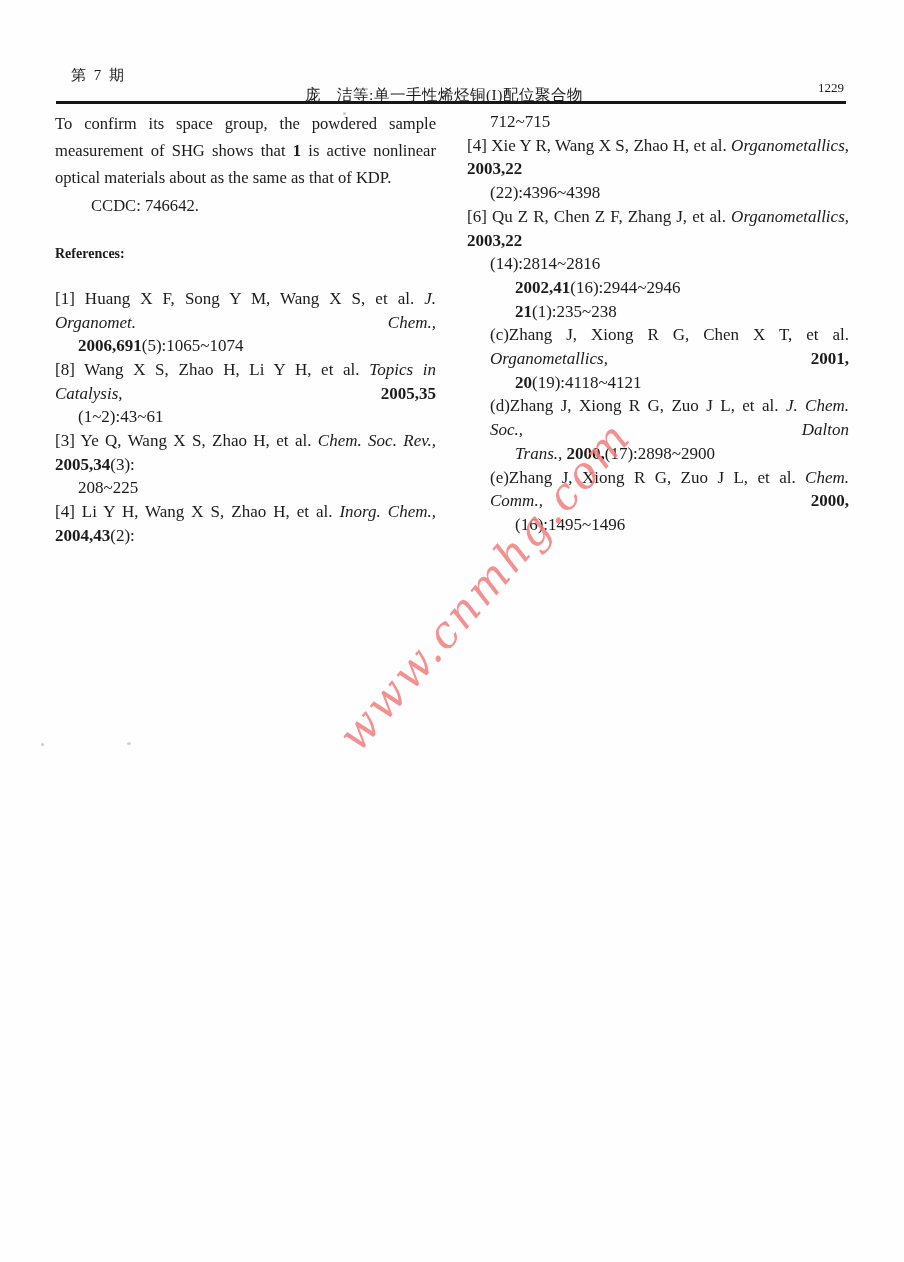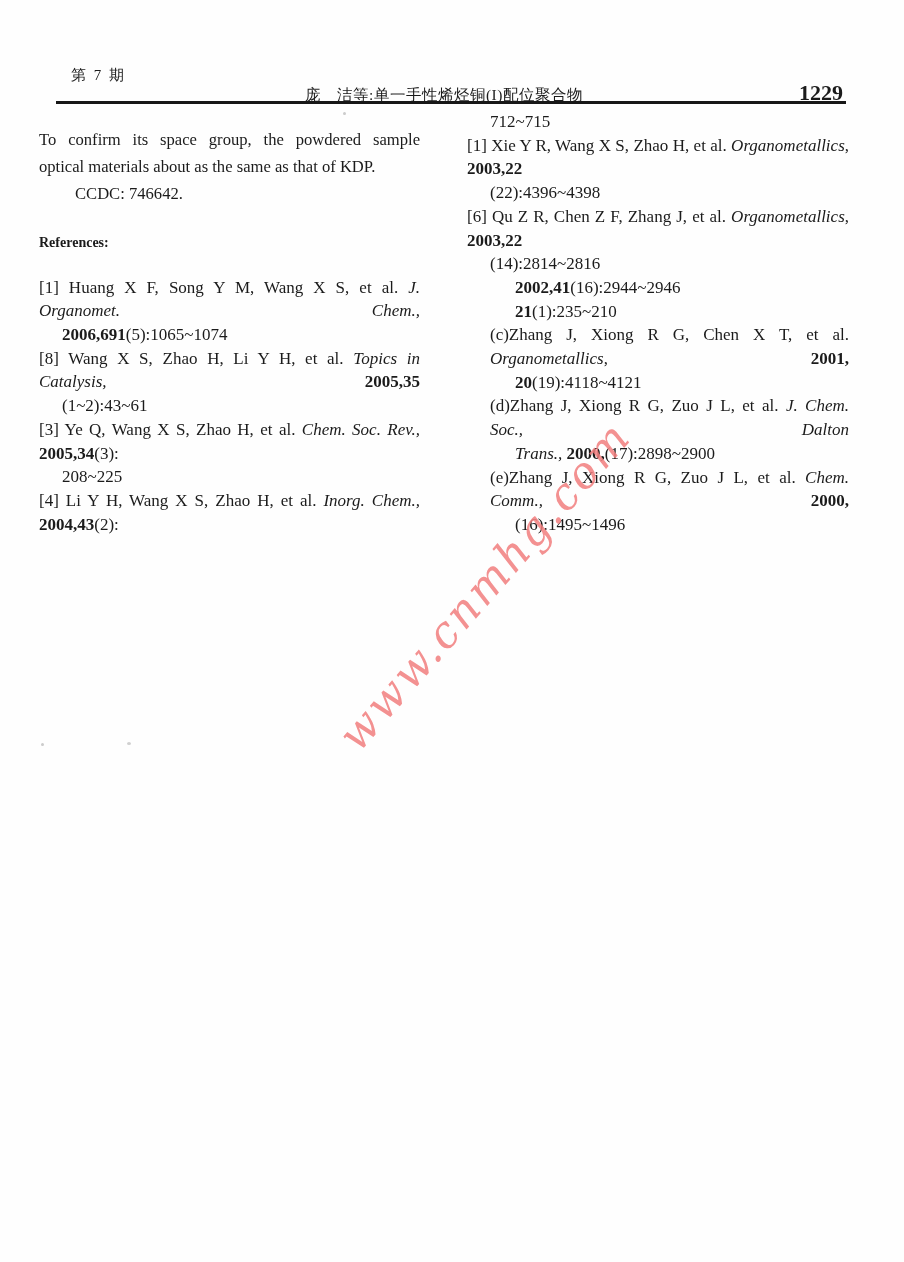--- a/index.html
+++ b/index.html
@@ -1,25 +1,25 @@
 <!DOCTYPE html>
 <html><head>
 <meta charset="utf-8">
 <style>
   html,body{margin:0;padding:0;background:#e8e8e8;}
   .page{position:relative;width:904px;height:1262px;background:#fefefe;overflow:hidden;
         font-family:"Liberation Serif",serif;color:#1b1b1b;}
   
   .hdr-issue{position:absolute;left:71px;top:66px;font-size:15px;letter-spacing:2px;}
   .hdr-title{position:absolute;left:0;top:85px;width:888px;text-align:center;font-size:15.5px;letter-spacing:.5px;}
-  .hdr-page{position:absolute;left:798px;top:80px;width:46px;text-align:center;font-size:22px;font-weight:bold;}
+  .hdr-page{position:absolute;left:798px;top:80px;width:46px;text-align:right;font-size:13px;}
   .hdr-rule{position:absolute;left:56px;top:101px;width:790px;height:3px;background:#171717;}
   
   .col{position:absolute;top:110px;}
-  .col-left{left:39px;width:381px;margin-top:16px;}
+  .col-left{left:55px;width:381px;}
   .col-right{left:467px;width:382px;}
   
   .tline{white-space:normal;}
   .para .tline{font-size:16.6px;line-height:27.2px;}
   .refs .tline{font-size:17px;line-height:23.7px;}
   .ind1{padding-left:23px;}
   .ind2{padding-left:48px;}
   .ind3{padding-left:36px;}
   .just{text-align:justify;text-align-last:justify;}
   .bold{font-weight:700;}
@@ -42,20 +42,21 @@
 <div class="page">
 
   <div class="hdr-issue">第 7 期</div>
   <div class="hdr-title">庞　洁等:单一手性烯烃铜(I)配位聚合物</div>
   <div class="hdr-page">1229</div>
   <div class="hdr-rule"></div>
 
   <section class="col col-left">
     <div class="para" id="para-block">
         <div class="tline just"><span>To confirm its space group, the powdered sample</span></div>
+        <div class="tline just"><span>measurement of SHG shows that </span><span class="bold">1</span><span> is active nonlinear</span></div>
         <div class="tline"><span>optical materials about as the same as that of KDP.</span></div>
         <div class="tline ind3"><span>CCDC: 746642.</span></div>
       </div>
     <h2 class="refhead">References:</h2>
     <div class="refs reflist" id="refs-left">
         <div>
           <div class="tline just"><span>[1] Huang X F, Song Y M, Wang X S, et al. </span><span class="ital">J. Organomet. Chem.,</span></div>
           <div class="tline ind1"><span class="bold">2006,691</span><span>(5):1065~1074</span></div>
         </div>
         <div>
@@ -71,30 +72,30 @@
         </div>
       </div>
   </section>
 
   <section class="col col-right">
     <div class="refs" id="refs-right">
         <div>
           <div class="tline ind1"><span>712~715</span></div>
         </div>
         <div>
-          <div class="tline just"><span>[1] Xie Y R, Wang X S, Zhao H, et al. </span><span class="ital">Organometallics</span><span>, </span><span class="bold">2003,22</span></div>
+          <div class="tline just"><span>[4] Xie Y R, Wang X S, Zhao H, et al. </span><span class="ital">Organometallics</span><span>, </span><span class="bold">2003,22</span></div>
           <div class="tline ind1"><span>(22):4396~4398</span></div>
         </div>
         <div>
           <div class="tline just"><span>[6] Qu Z R, Chen Z F, Zhang J, et al. </span><span class="ital">Organometallics</span><span>, </span><span class="bold">2003,22</span></div>
           <div class="tline ind1"><span>(14):2814~2816</span></div>
         </div>
         <div>
           <div class="tline ind2"><span class="bold">2002,41</span><span>(16):2944~2946</span></div>
-          <div class="tline ind2"><span class="bold">21</span><span>(1):235~210</span></div>
+          <div class="tline ind2"><span class="bold">21</span><span>(1):235~238</span></div>
           <div class="tline ind1 just"><span>(c)Zhang J, Xiong R G, Chen X T, et al. </span><span class="ital">Organometallics</span><span>, </span><span class="bold">2001,</span></div>
           <div class="tline ind2"><span class="bold">20</span><span>(19):4118~4121</span></div>
           <div class="tline ind1 just"><span>(d)Zhang J, Xiong R G, Zuo J L, et al. </span><span class="ital">J. Chem. Soc.,</span><span> </span><span class="ital">Dalton</span></div>
           <div class="tline ind2"><span class="ital">Trans.,</span><span> </span><span class="bold">2000,</span><span>(17):2898~2900</span></div>
           <div class="tline ind1 just"><span>(e)Zhang J, Xiong R G, Zuo J L, et al. </span><span class="ital">Chem. Comm.,</span><span> </span><span class="bold">2000,</span></div>
           <div class="tline ind2"><span>(16):1495~1496</span></div>
         </div>
       </div>
   </section>
 

